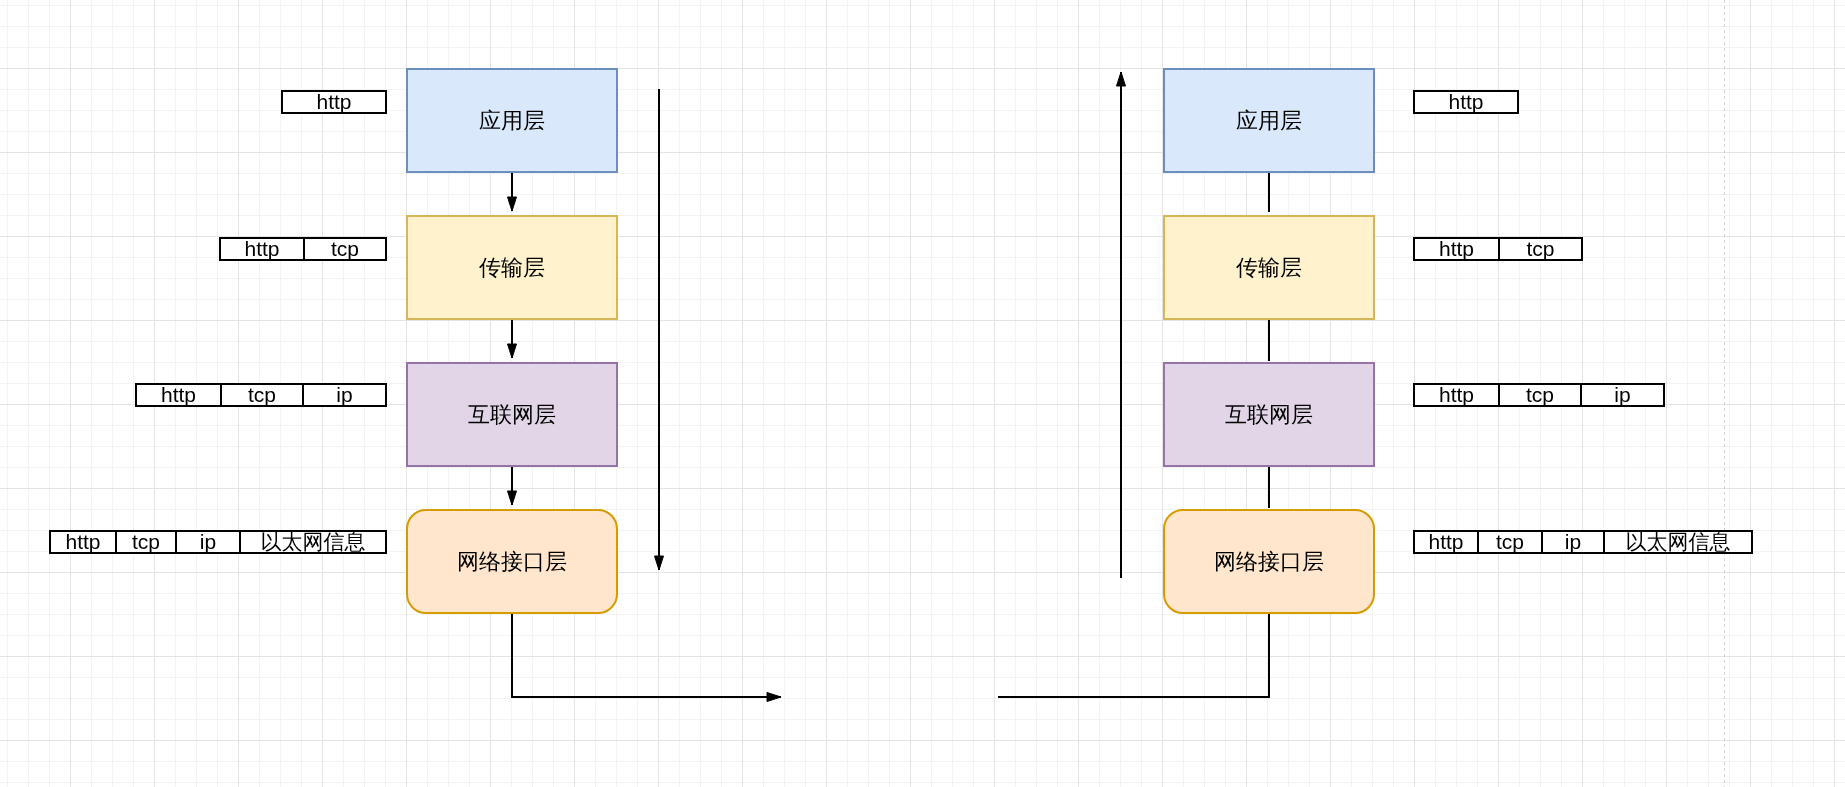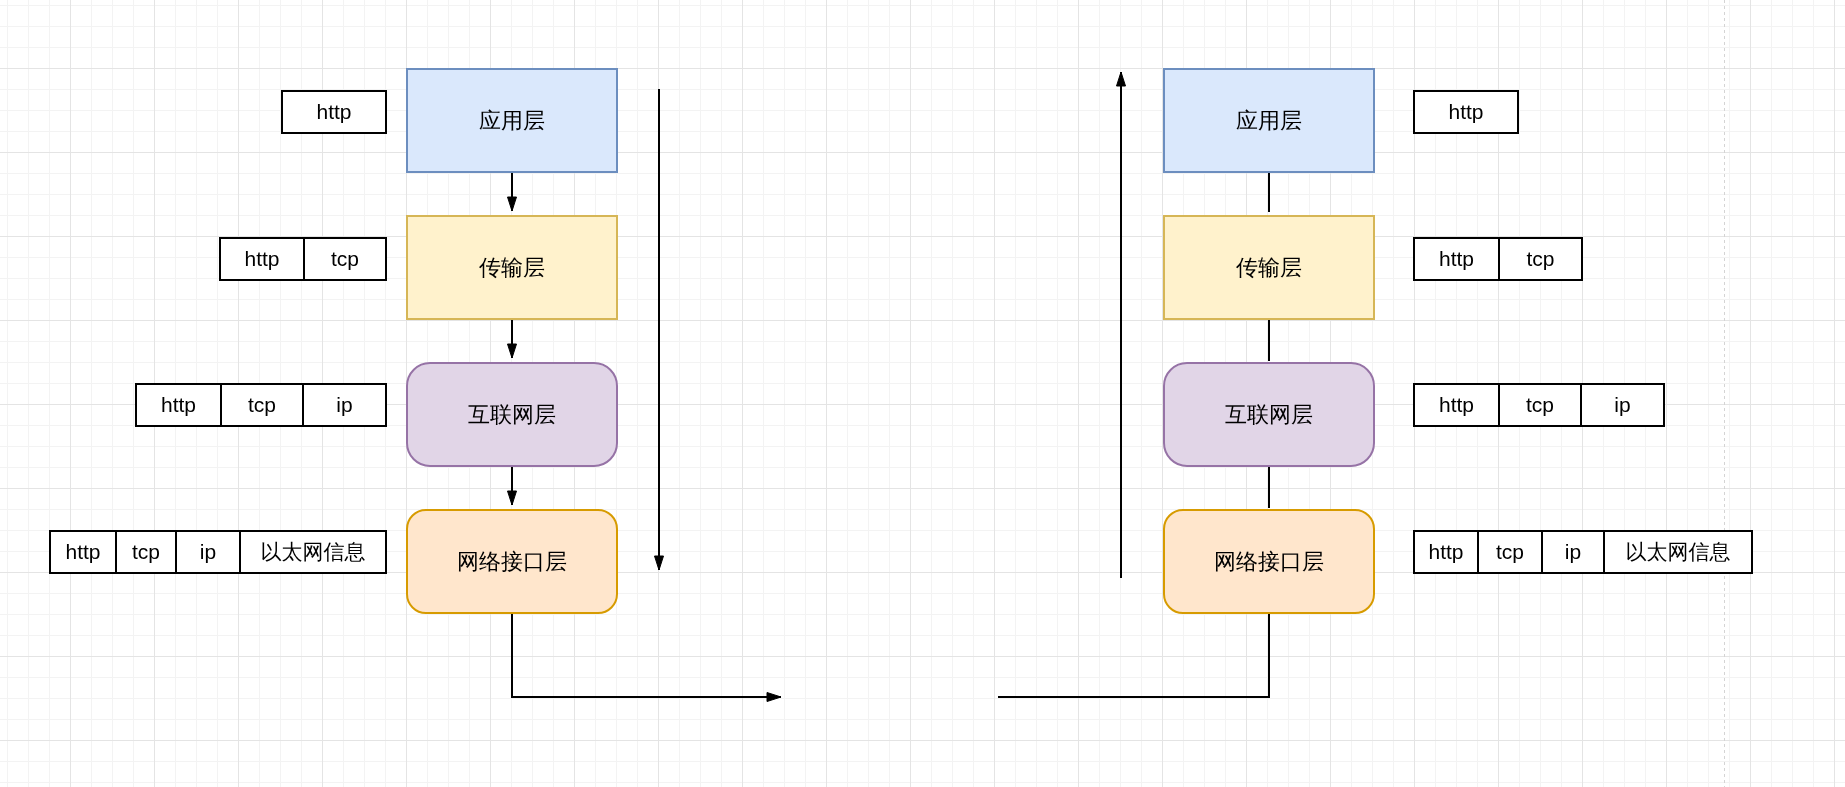--- a/index.html
+++ b/index.html
@@ -35,28 +35,28 @@
     height: 105px;
     border: 2px solid #000;
     display: flex;
     align-items: center;
     justify-content: center;
     font-size: 22px;
     color: #000000;
   }
   .layer-box.c-app   { background: #dae8fc; border-color: #6c8ebf; }
   .layer-box.c-trans { background: #fff2cc; border-color: #d6b656; }
-  .layer-box.c-inet  { background: #e1d5e7; border-color: #9673a6; border-radius: 24px; }
+  .layer-box.c-inet  { background: #e1d5e7; border-color: #9673a6; }
   .layer-box.c-nic   { background: #ffe6cc; border-color: #d79b00; border-radius: 20px; }
   .layer-box.c-medium{ background: #dae8fc; border-color: #6c8ebf; height: 84px; }
 
   .packet {
     position: absolute;
     box-sizing: border-box;
-    height: 44px;
+    height: 24px;
     display: flex;
     border: 2px solid #000000;
     background: #ffffff;
   }
   .packet .cell {
     box-sizing: border-box;
     display: flex;
     align-items: center;
     justify-content: center;
     font-size: 21px;

